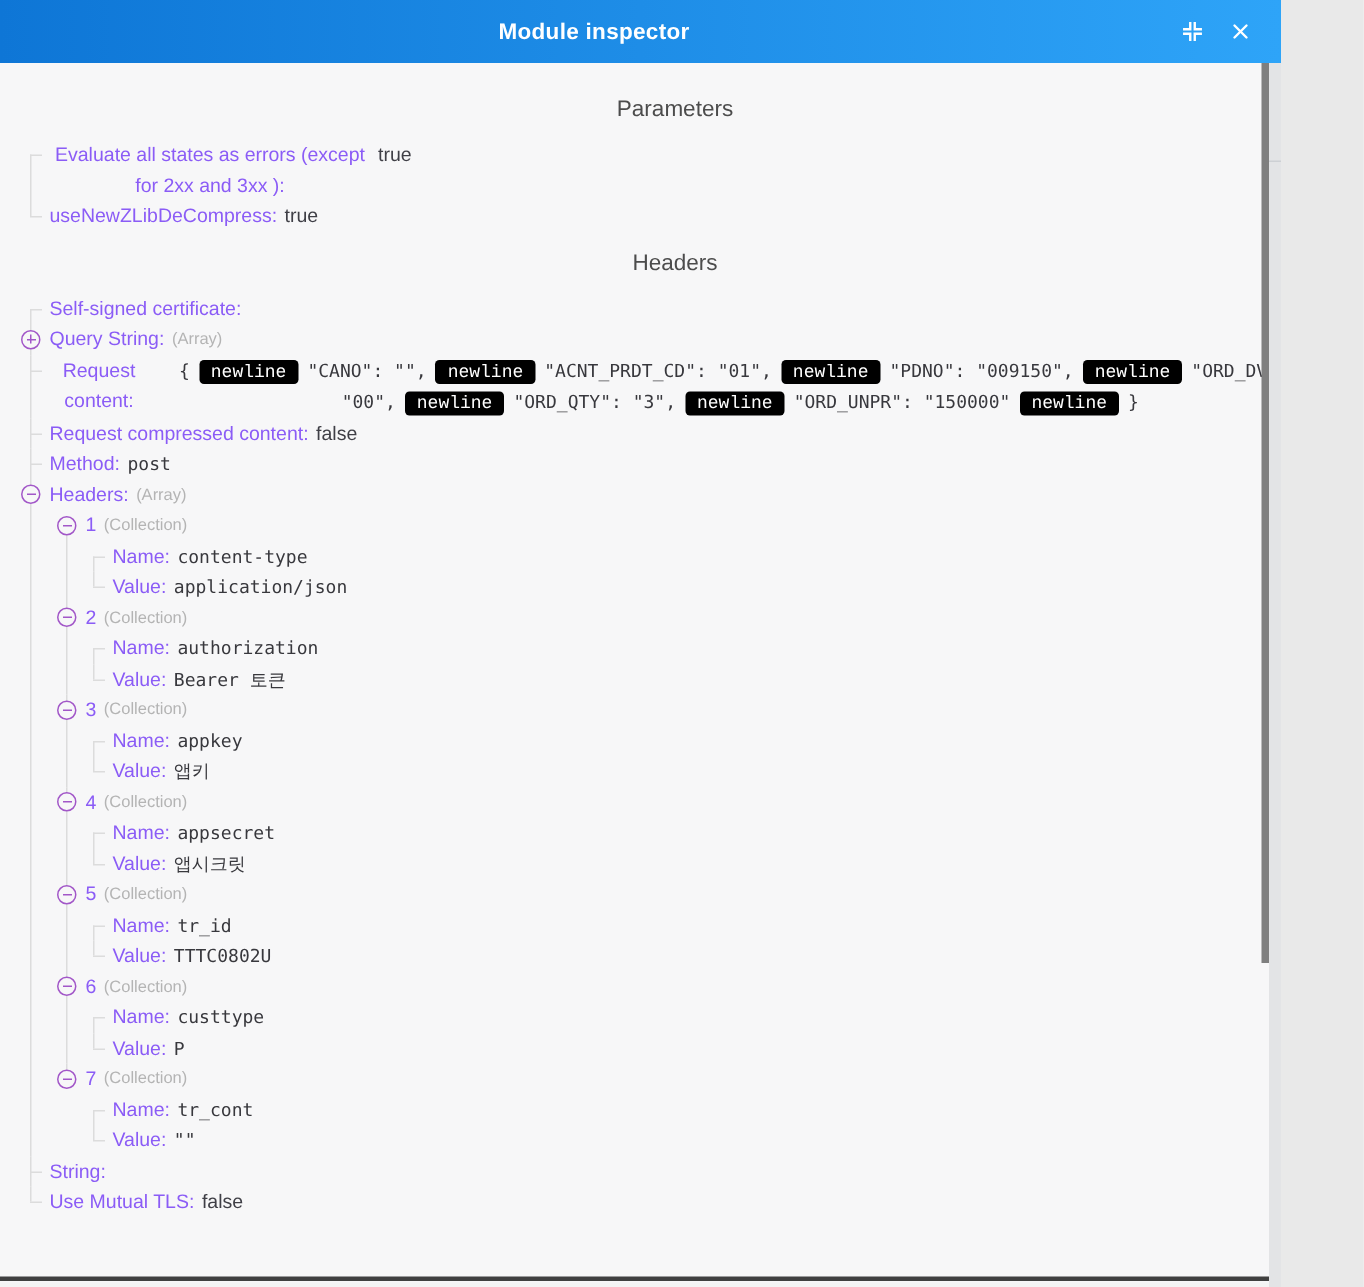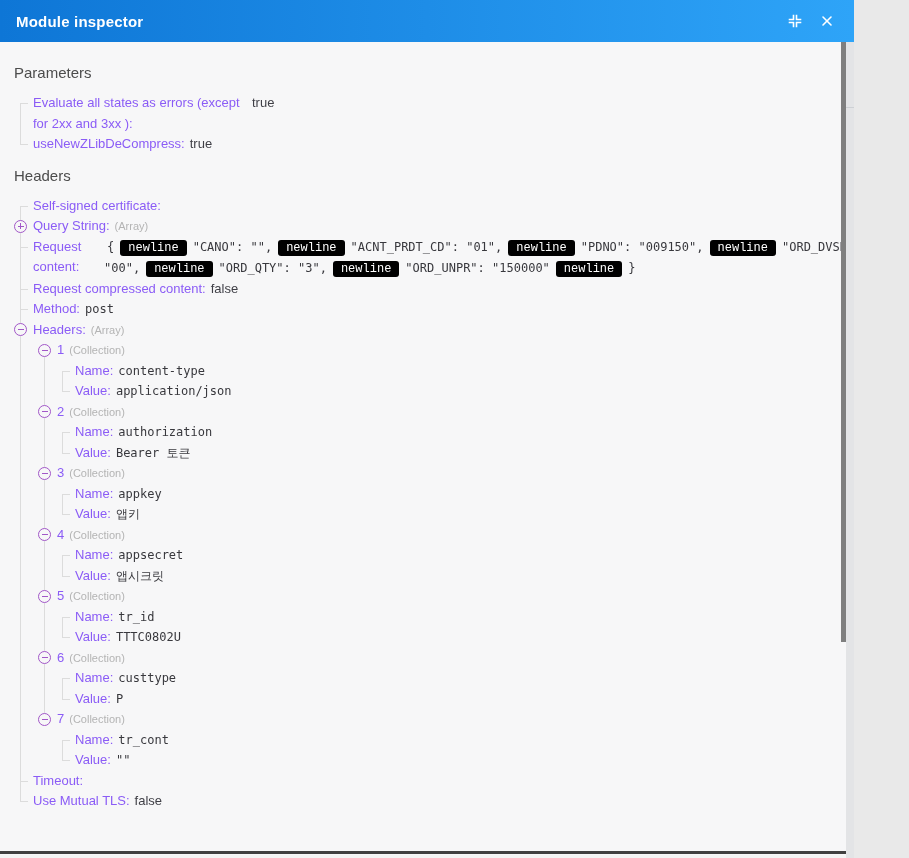--- a/index.html
+++ b/index.html
@@ -3,20 +3,21 @@
 <meta charset="utf-8">
 <style>
   html,body{margin:0;padding:0;background:#e9e9e9;}
   *{box-sizing:border-box;}
   .window{
     position:relative;
     width:854px;height:858px;
     background:#f7f7f8;
     font-family:"Liberation Sans", sans-serif;
     overflow:hidden;
+    text-align:center;
   }
   
   .titlebar{
     position:absolute;top:0;left:0;right:0;height:42px;
     background:linear-gradient(90deg,#0e76d6 0%,#2ea4f8 100%);
     display:flex;align-items:center;
     padding:0 14px 0 16px;
   }
   .titlebar .title{
     color:#ffffff;font-size:15px;font-weight:700;letter-spacing:.2px;
@@ -330,21 +331,21 @@
                     <span class="lbl">Value:</span>
                     <span class="val mono">""</span>
                   </div>
                 </li>
               </ul>
             </li>
           </ul>
         </li>
         <li class="node">
           <div class="row">
-            <span class="lbl">Timeout:</span>
+            <span class="lbl">String:</span>
           </div>
         </li>
         <li class="node">
           <div class="row">
             <span class="lbl">Use Mutual TLS:</span>
             <span class="val plain">false</span>
           </div>
         </li>
       </ul>
     </div>

